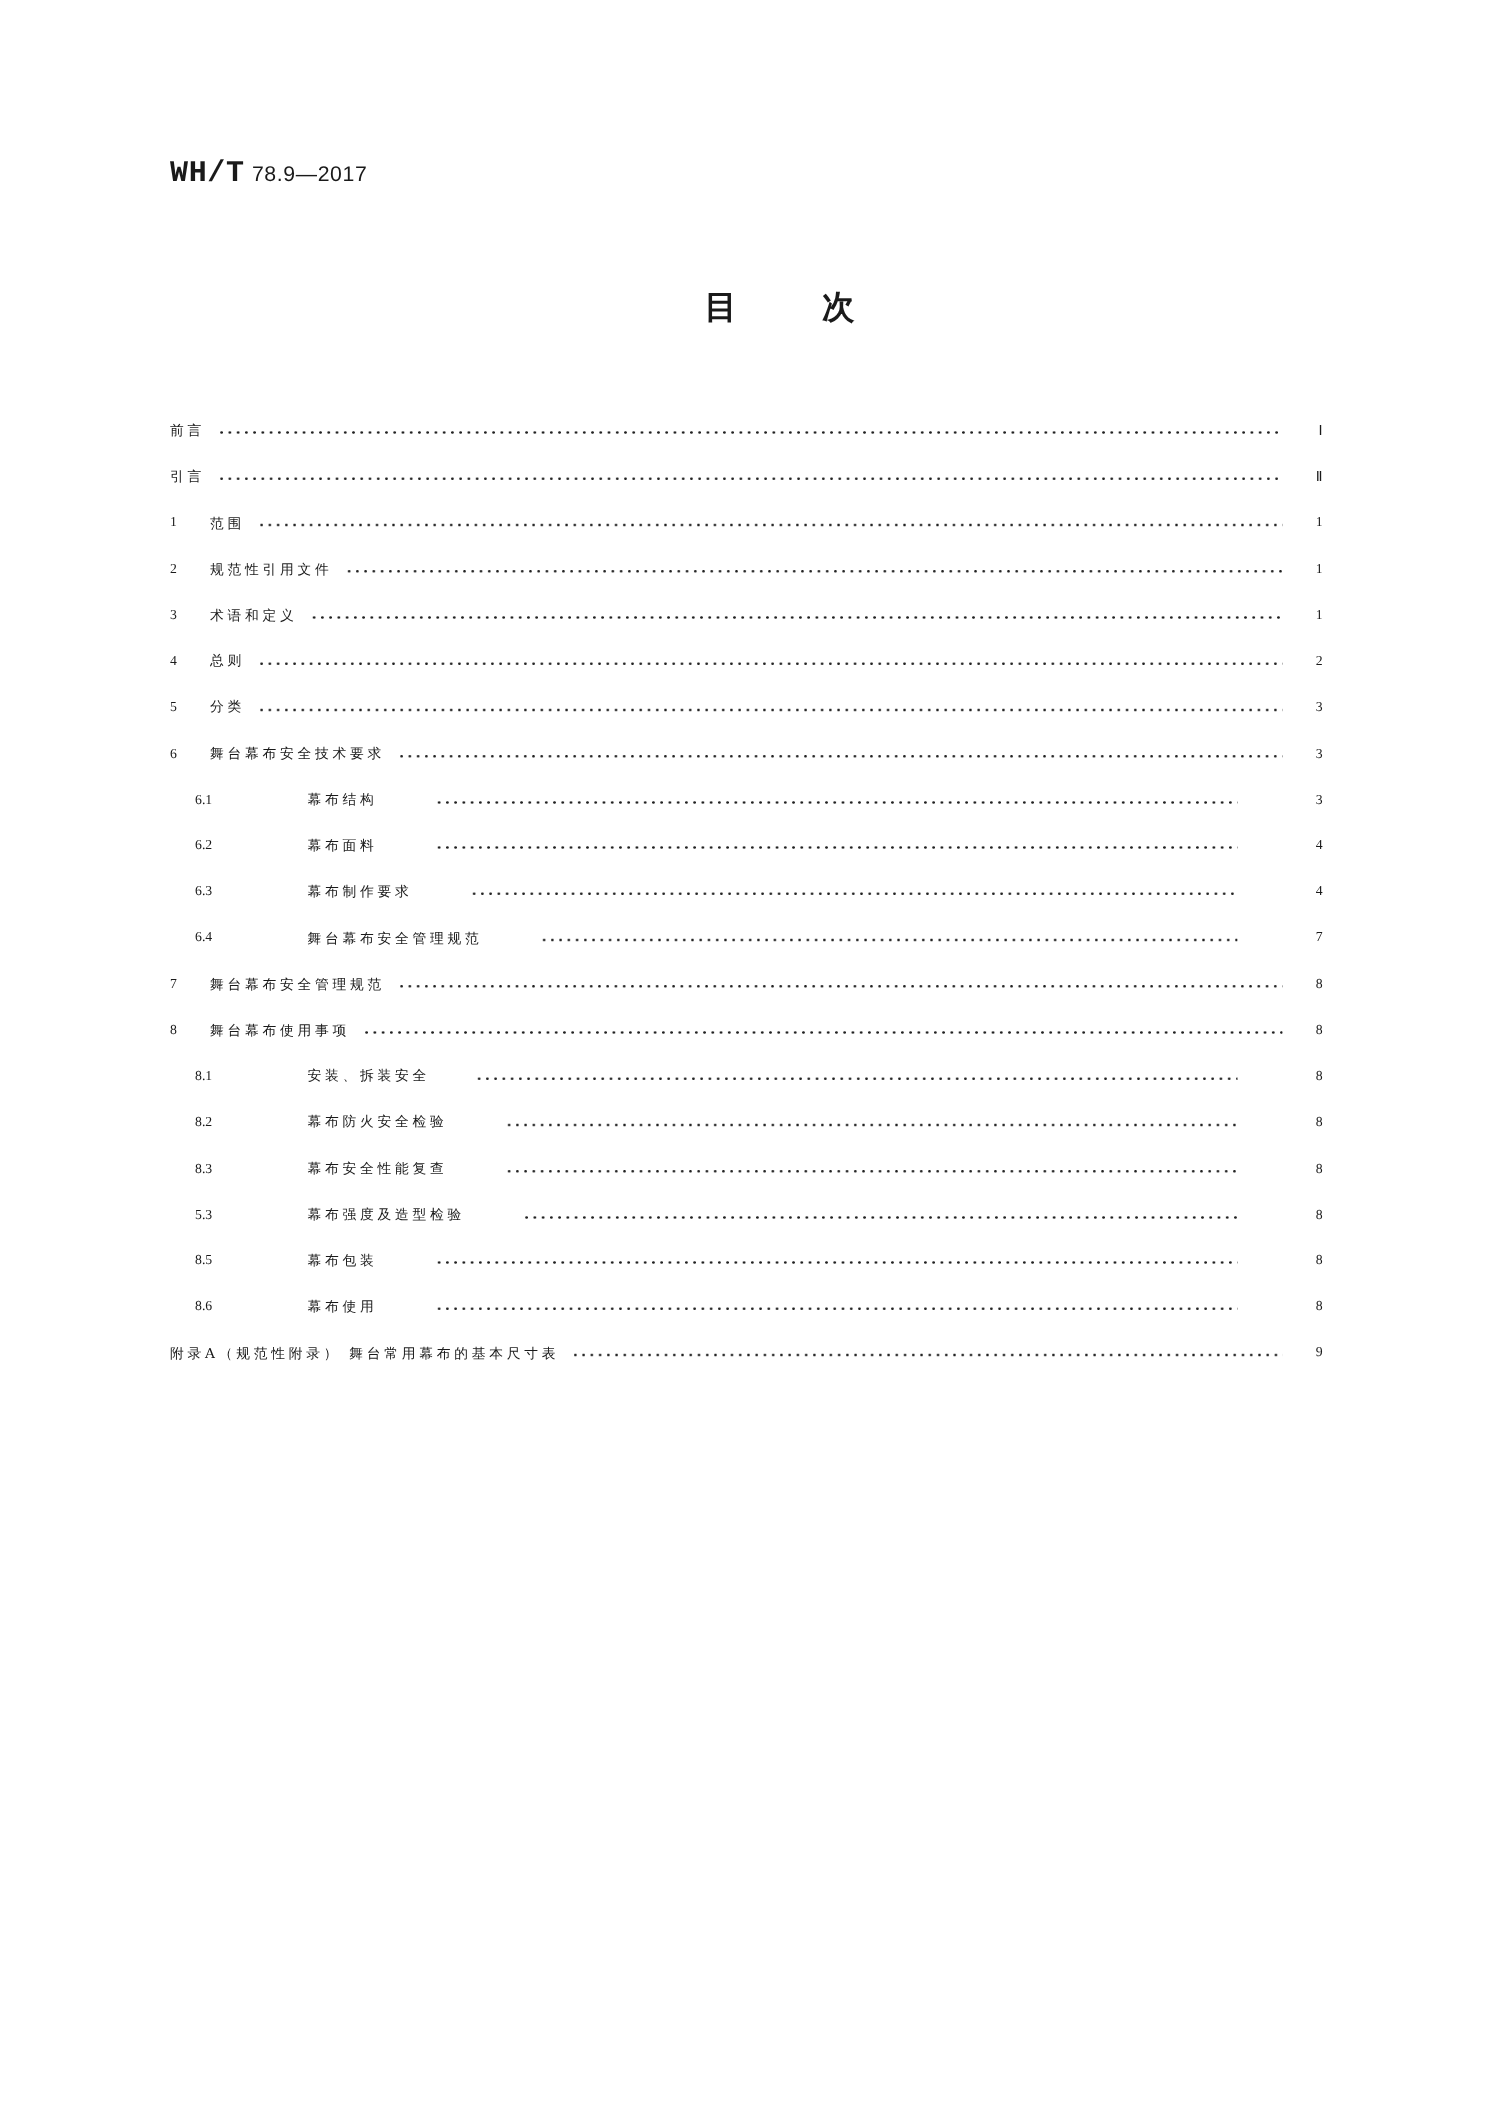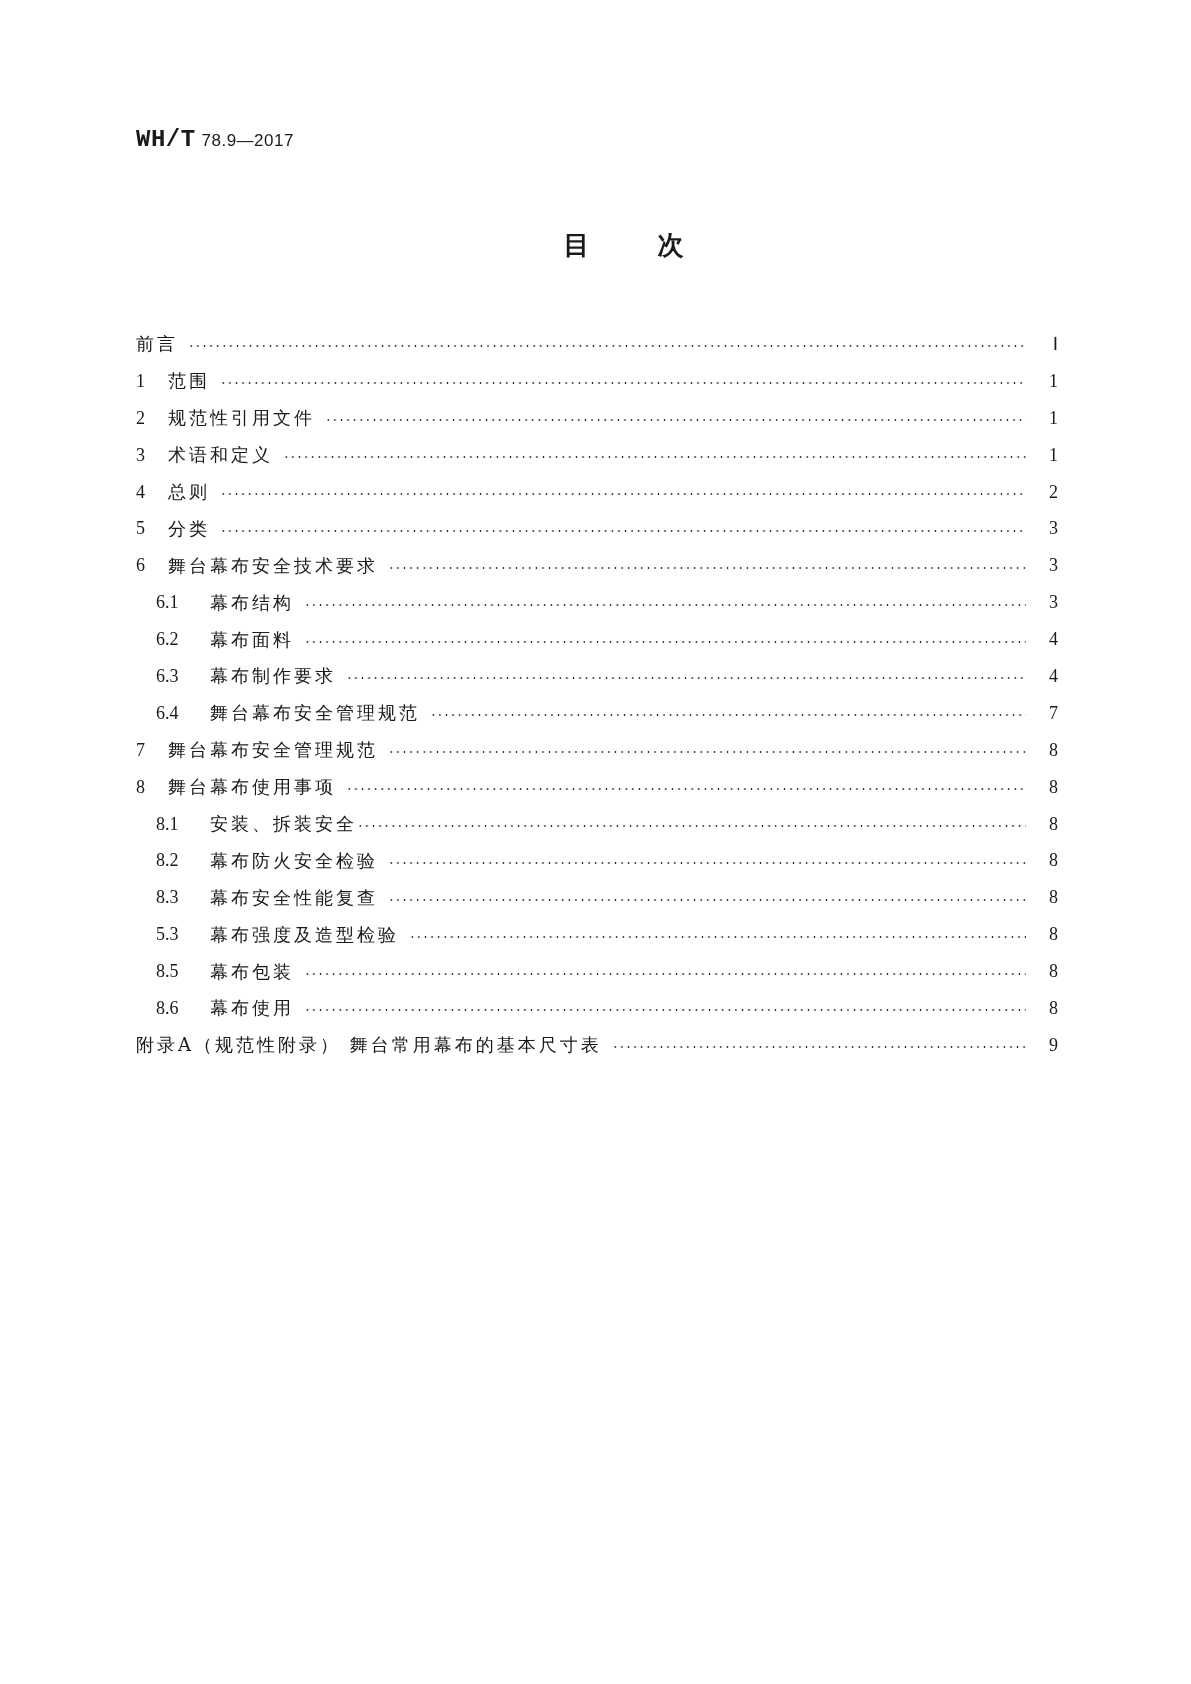--- a/index.html
+++ b/index.html
@@ -6,22 +6,22 @@
     body { width: 1191px; height: 1684px; position: relative; overflow: hidden;
            font-family: "DejaVu Serif", "Liberation Serif", serif; color: #1a1a1a; }
     .std-code { position: absolute; left: 136px; top: 126px; font-size: 17px; letter-spacing: 0.5px; }
     .std-code .prefix { font-family: Liberation Mono, monospace; font-weight: bold; font-size: 24px; }
     .std-code .num { font-family: "Liberation Sans", sans-serif; }
     .toc-title { position: absolute; top: 228px; left: 0; width: 1191px; text-align: center;
                  font-family: "DejaVu Sans", sans-serif; font-weight: bold; font-size: 26px; margin-left: 28px; }
     .toc-title span { display: inline-block; }
     .toc-title .gap { width: 68px; }
     .toc { position: absolute; left: 136px; top: 326px; width: 922px; }
-    .row { height: 36.9px; display: flex; align-items: center; font-size: 18px; white-space: nowrap; }
-    .row.sub { padding-left: 20px; }
+    .row { height: 36.9px; display: flex; align-items: center; font-size: 11px; white-space: nowrap; }
+    .row.sub { padding-left: 20px; gap: 36px; }
     .row .num { display: inline-block; font-family: "Liberation Serif", serif; }
     .row.top .num { width: 32px; }
     .row.sub .num { width: 54px; }
     .row .label { letter-spacing: 3px; }
     .row .leader { flex: 1; height: 2px; margin: 4px 14px 0 10px;
                    background-image: radial-gradient(circle, #222 0.9px, transparent 1.1px);
                    background-size: 6.6px 2px; background-repeat: repeat-x; }
     .row .page { min-width: 18px; text-align: right; font-family: "Liberation Serif", serif; }
   </style>
 </head>
@@ -34,20 +34,25 @@
 
 <div class="toc-title">
   <span>目</span><span class="gap"></span><span>次</span>
 </div>
 
 <div class="toc">
   <div class="row">
     <span class="label">前言</span>
     <span class="leader"></span>
     <span class="page">Ⅰ</span>
+  </div>
+  <div class="row">
+    <span class="label">引言</span>
+    <span class="leader"></span>
+    <span class="page">Ⅱ</span>
   </div>
   <div class="row top">
     <span class="num">1</span>
     <span class="label">范围</span>
     <span class="leader"></span>
     <span class="page">1</span>
   </div>
   <div class="row top">
     <span class="num">2</span>
     <span class="label">规范性引用文件</span>

